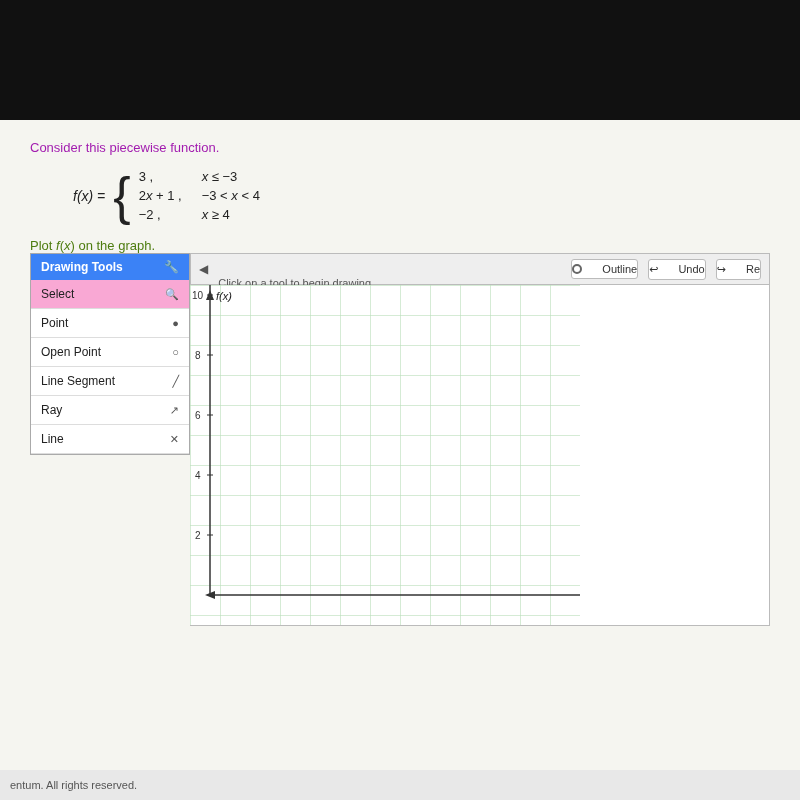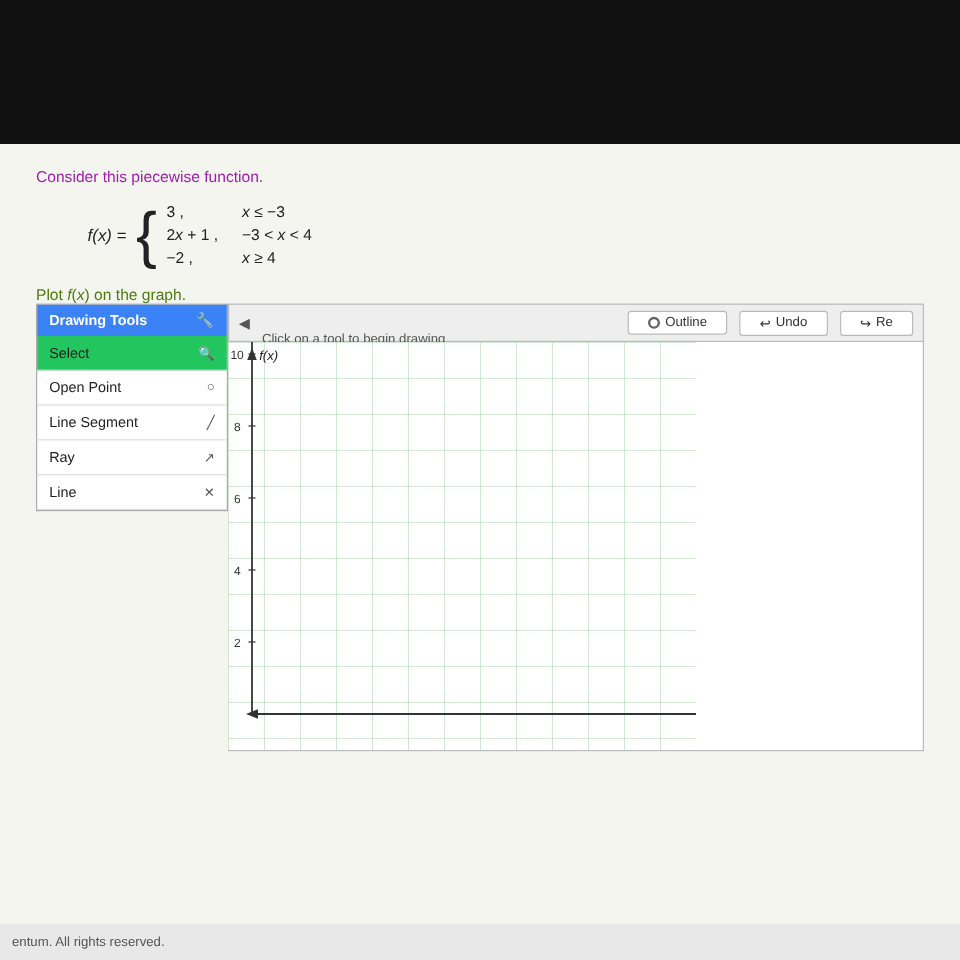--- a/index.html
+++ b/index.html
@@ -116,45 +116,45 @@
       font-size: 12px;
       color: #222;
       display: flex;
       align-items: center;
       justify-content: space-between;
       border-bottom: 1px solid #ddd;
       cursor: pointer;
     }
 
     .tool-item.selected {
-      background: #22c55e;
+      background: #f9a8d4;
     }
 
     .tool-icon {
       font-size: 11px;
       color: #555;
     }
 
     .toolbar-hint {
       font-size: 11px;
       color: #555;
       flex: 1;
       margin-top: 28px;
     }
 
     .toolbar-btn {
       background: #fff;
       border: 1px solid #bbb;
       border-radius: 3px;
-      padding: 3px 16px;
+      padding: 3px 0;
       font-size: 11px;
       cursor: pointer;
       display: flex;
       align-items: center;
-      gap: 4px;
+      gap: 20px;
       color: #333;
     }
 
     .graph-area {
       position: relative;
       background: #fff;
       border: 1px solid #bbb;
       border-left: none;
       border-top: none;
     }
@@ -228,20 +228,24 @@
   <div class="tools-and-graph">
 
     <div class="drawing-tools-panel">
       <div class="drawing-tools-header">
         <span>Drawing Tools</span>
         <span class="wrench-icon">🔧</span>
       </div>
       <div class="tool-item selected">
         <span>Select</span>
         <span class="tool-icon">🔍</span>
+      </div>
+      <div class="tool-item">
+        <span>Point</span>
+        <span class="tool-icon">●</span>
       </div>
       <div class="tool-item">
         <span>Open Point</span>
         <span class="tool-icon">○</span>
       </div>
       <div class="tool-item">
         <span>Line Segment</span>
         <span class="tool-icon">╱</span>
       </div>
       <div class="tool-item">

